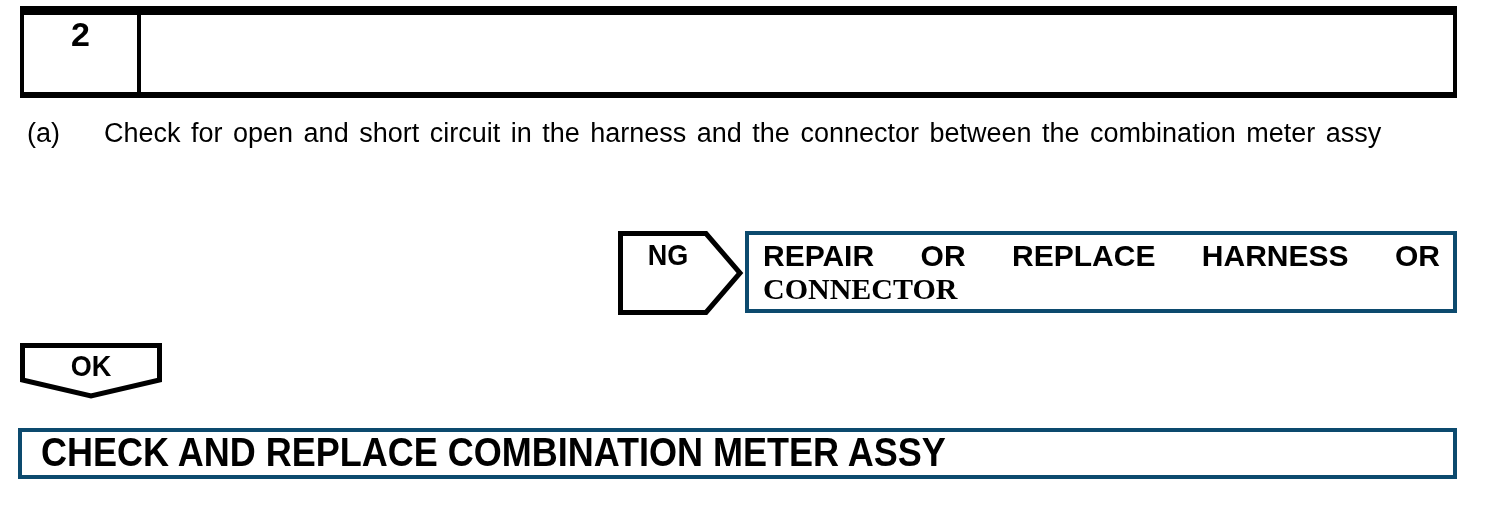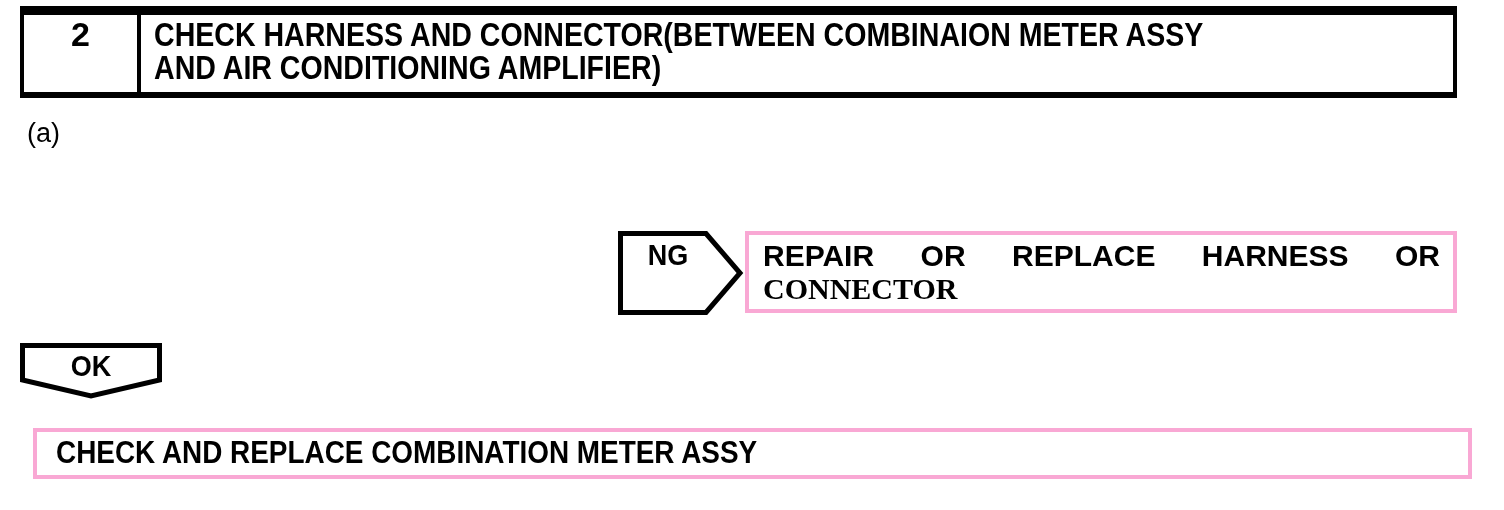--- a/index.html
+++ b/index.html
@@ -71,67 +71,63 @@
     transform: scaleX(0.9);
     transform-origin: 50% 50%;
     white-space: nowrap;
   }
   #ng-label { left: 620px; top: 238px; width: 96px; }
   #ok-label { left: 22px;  top: 349px; width: 138px; }
 
   
   .action-box {
     position: absolute;
-    border: 4px solid #f9a8d4;
+    border: 4px solid #0c4a6e;
     background: #fff;
     font-weight: bold;
     font-size: 30px;
     line-height: 33px;
   }
   .ng-box {
     left: 745px; top: 231px;
     width: 712px; height: 82px;
     padding: 4px 13px 0 14px;
   }
   .ng-box .justify-line {
     text-align: justify;
     text-align-last: justify;
   }
   .ng-box .plain-line { white-space: nowrap; font-family: Liberation Serif, serif; }
   .ok-box {
     left: 18px; top: 428px;
     width: 1439px; height: 51px;
     padding: 0 10px 0 19px;
-    font-size: 31px;
+    font-size: 40px;
     line-height: 41px;
-    margin-left: 15px;
   }
   .ok-box .cond-line {
     display: inline-block;
     transform: scaleX(0.9);
     transform-origin: 0 50%;
     white-space: nowrap;
   }
 </style>
 </head>
 <body>
 
 <div class="page">
 
   <div class="step-header">
     <div class="step-num-cell">2</div>
-    <div class="step-title-cell">
-      <div><span class="cond">CHECK HARNESS AND CONNECTOR(BETWEEN COMBINAION METER ASSY</span></div>
-      <div><span class="cond">AND AIR CONDITIONING AMPLIFIER)</span></div>
-    </div>
   </div>
 
   <div class="instruction">
     <div class="instr-label">(a)</div>
     <div class="instr-lines">
+      <div>Check for open and short circuit in the harness and the connector between the combination meter assy</div>
     </div>
   </div>
 
   <svg class="tag-svg" style="left:618px; top:231px;" width="126" height="84" viewBox="0 0 126 84">
     <polygon points="2.5,2.5 88,2.5 122,42 88,81.5 2.5,81.5" fill="#ffffff" stroke="#000000" stroke-width="5" stroke-linejoin="miter"></polygon>
   </svg>
   <div class="tag-label" id="ng-label">NG</div>
 
   <div class="action-box ng-box">
     <div class="justify-line">REPAIR OR REPLACE HARNESS OR</div>

